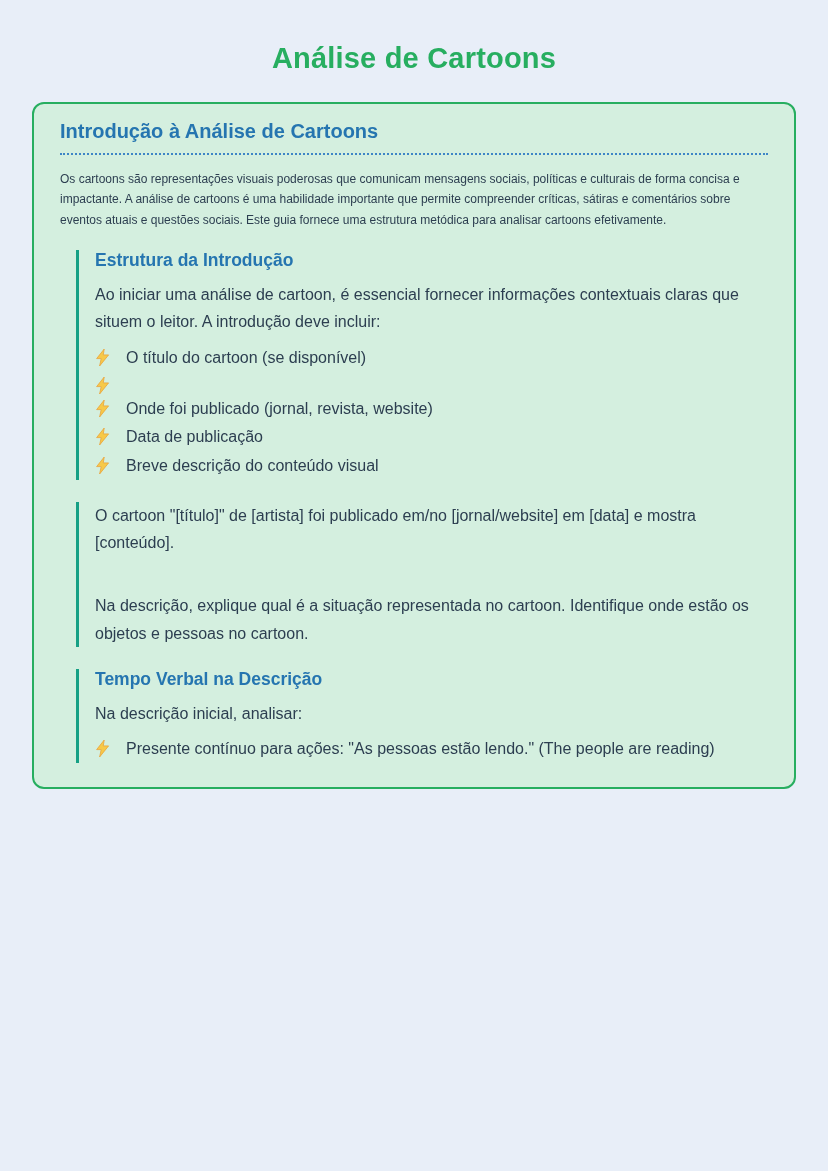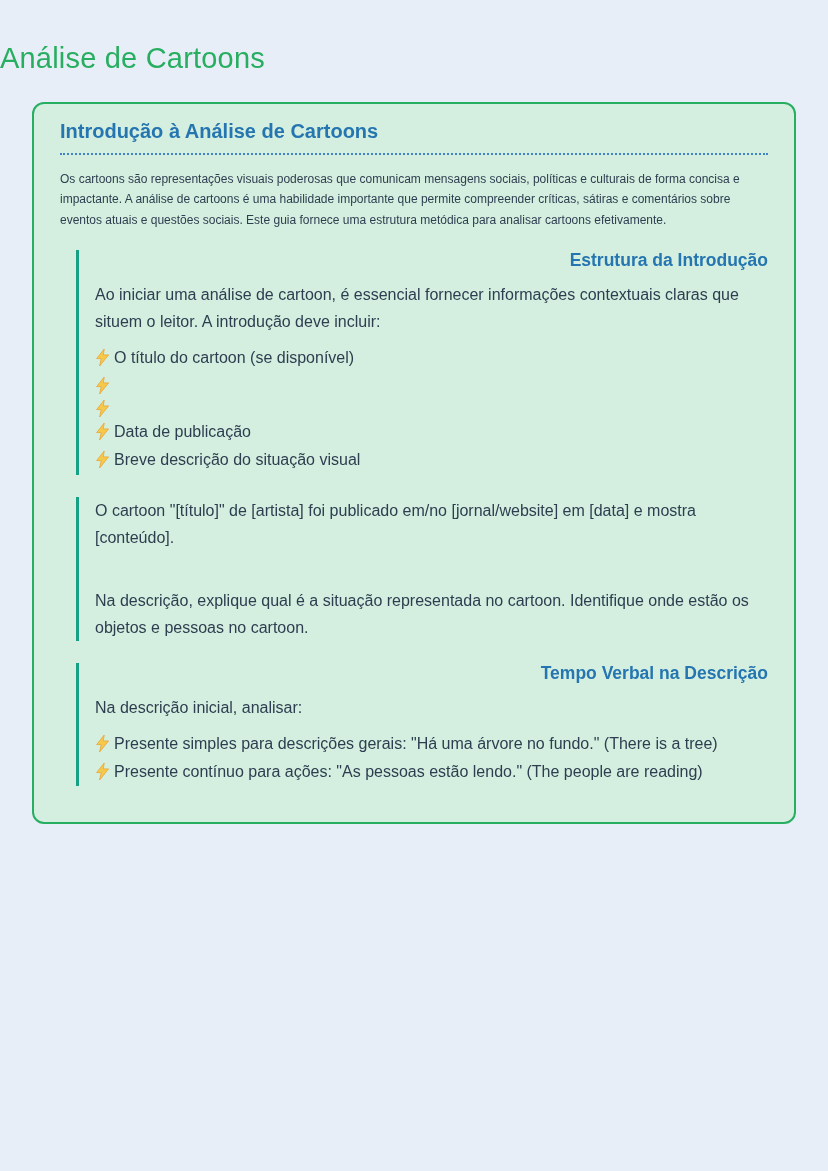--- a/index.html
+++ b/index.html
@@ -8,50 +8,50 @@
     --rule-teal:#16a085; --text:#2c3e50; --bolt:#f7c948; --bolt-edge:#e8a33d;
   }
   *{box-sizing:border-box;}
   html,body{margin:0;padding:0;}
   body{
     width:828px;height:1171px;background:var(--bg);
     font-family:"Liberation Sans","DejaVu Sans",sans-serif;
     color:var(--text);
   }
   .page-title{
-    margin:42px 0 0;color:var(--title-green);
-    font-size:29px;font-weight:normal;letter-spacing:.2px;
+    margin:42px 0 0;text-align:center;color:var(--title-green);
+    font-size:29px;font-weight:bold;letter-spacing:.2px;
   }
   .card{
     width:764px;margin:27px auto 0;background:var(--card-bg);
     border:2px solid var(--card-border);border-radius:12px;
-    padding:16px 26px 36px;
+    padding:16px 26px 24px;
   }
   .card-heading{
     margin:0;color:var(--head-blue);font-size:20px;font-weight:bold;
     padding-bottom:10px;border-bottom:2px dotted var(--dot-blue);
   }
   .intro-paragraph{
     margin:14px 0 18px;font-size:12px;line-height:1.7;
   }
   .subsection{
     border-left:3px solid var(--rule-teal);
     margin:20px 0 0 16px;padding-left:16px;
   }
   .subsection + .subsection{margin-top:22px;}
   .subsection-heading{
-    margin:0 0 10px;color:var(--head-blue);font-size:17.5px;font-weight:bold;text-align:right;
+    margin:0 0 10px;color:var(--head-blue);font-size:17.5px;font-weight:bold;
   }
   .subsection p{
     margin:0 0 8px;font-size:16px;line-height:1.7;
   }
   .subsection p.gap-above{margin-top:36px;}
   ul.bolt-list{list-style:none;margin:4px 0 0;padding:0;}
   ul.bolt-list li{
-    display:flex;align-items:flex-start;gap:4px;
+    display:flex;align-items:flex-start;gap:16px;
     padding:1px 0;font-size:16px;line-height:1.65;
   }
   .bolt{flex:0 0 auto;width:15px;height:17px;margin-top:4px;}
 </style>
 </head>
 <body>
 
 <h1 class="page-title">Análise de Cartoons</h1>
 
 <div class="card">
@@ -72,53 +72,48 @@
       </li>
       <li>
         <svg class="bolt" viewBox="0 0 15 17">
             <path d="M9.2 0 L1.6 9.6 H6.2 L4.6 17 L13.6 5.9 H8.3 Z" fill="#f7c948" stroke="#e8a33d" stroke-width="0.8"></path>
           </svg>
       </li>
       <li>
         <svg class="bolt" viewBox="0 0 15 17">
             <path d="M9.2 0 L1.6 9.6 H6.2 L4.6 17 L13.6 5.9 H8.3 Z" fill="#f7c948" stroke="#e8a33d" stroke-width="0.8"></path>
           </svg>
+        <span>Onde foi publicado (jornal, revista, website)</span>
       </li>
       <li>
         <svg class="bolt" viewBox="0 0 15 17">
             <path d="M9.2 0 L1.6 9.6 H6.2 L4.6 17 L13.6 5.9 H8.3 Z" fill="#f7c948" stroke="#e8a33d" stroke-width="0.8"></path>
           </svg>
         <span>Data de publicação</span>
       </li>
       <li>
         <svg class="bolt" viewBox="0 0 15 17">
             <path d="M9.2 0 L1.6 9.6 H6.2 L4.6 17 L13.6 5.9 H8.3 Z" fill="#f7c948" stroke="#e8a33d" stroke-width="0.8"></path>
           </svg>
-        <span>Breve descrição do situação visual</span>
+        <span>Breve descrição do conteúdo visual</span>
       </li>
     </ul>
   </div>
 
   <div class="subsection">
     <p>O cartoon "[título]" de [artista] foi publicado em/no [jornal/website] em [data] e mostra [conteúdo].</p>
     <p class="gap-above">Na descrição, explique qual é a situação representada no cartoon. Identifique onde estão os objetos e pessoas no cartoon.</p>
   </div>
 
   <div class="subsection">
     <h3 class="subsection-heading">Tempo Verbal na Descrição</h3>
     <p>Na descrição inicial, analisar:</p>
     <ul class="bolt-list">
       <li>
         <svg class="bolt" viewBox="0 0 15 17">
             <path d="M9.2 0 L1.6 9.6 H6.2 L4.6 17 L13.6 5.9 H8.3 Z" fill="#f7c948" stroke="#e8a33d" stroke-width="0.8"></path>
           </svg>
-        <span>Presente simples para descrições gerais: "Há uma árvore no fundo." (There is a tree)</span>
-      </li>
-      <li>
-        <svg class="bolt" viewBox="0 0 15 17">
-            <path d="M9.2 0 L1.6 9.6 H6.2 L4.6 17 L13.6 5.9 H8.3 Z" fill="#f7c948" stroke="#e8a33d" stroke-width="0.8"></path>
-          </svg>
         <span>Presente contínuo para ações: "As pessoas estão lendo." (The people are reading)</span>
       </li>
     </ul>
   </div>
 
 </div>
 
 </body></html>

